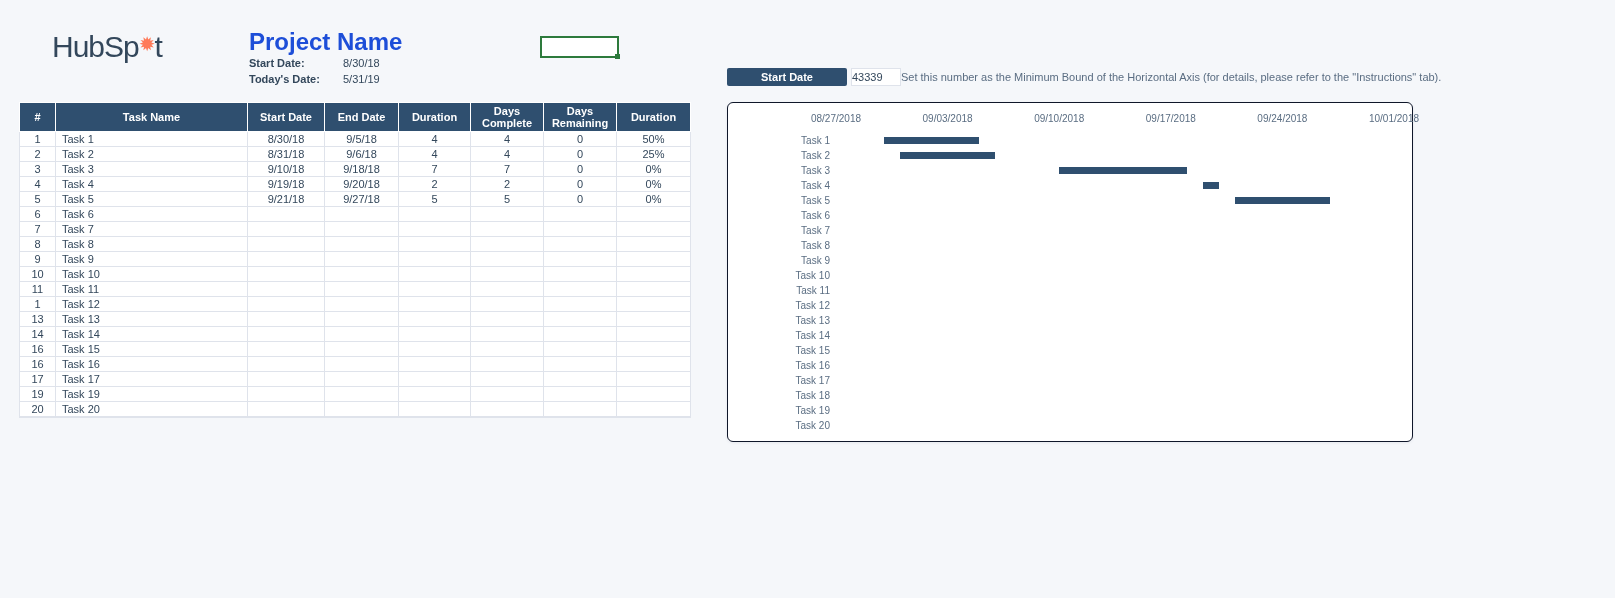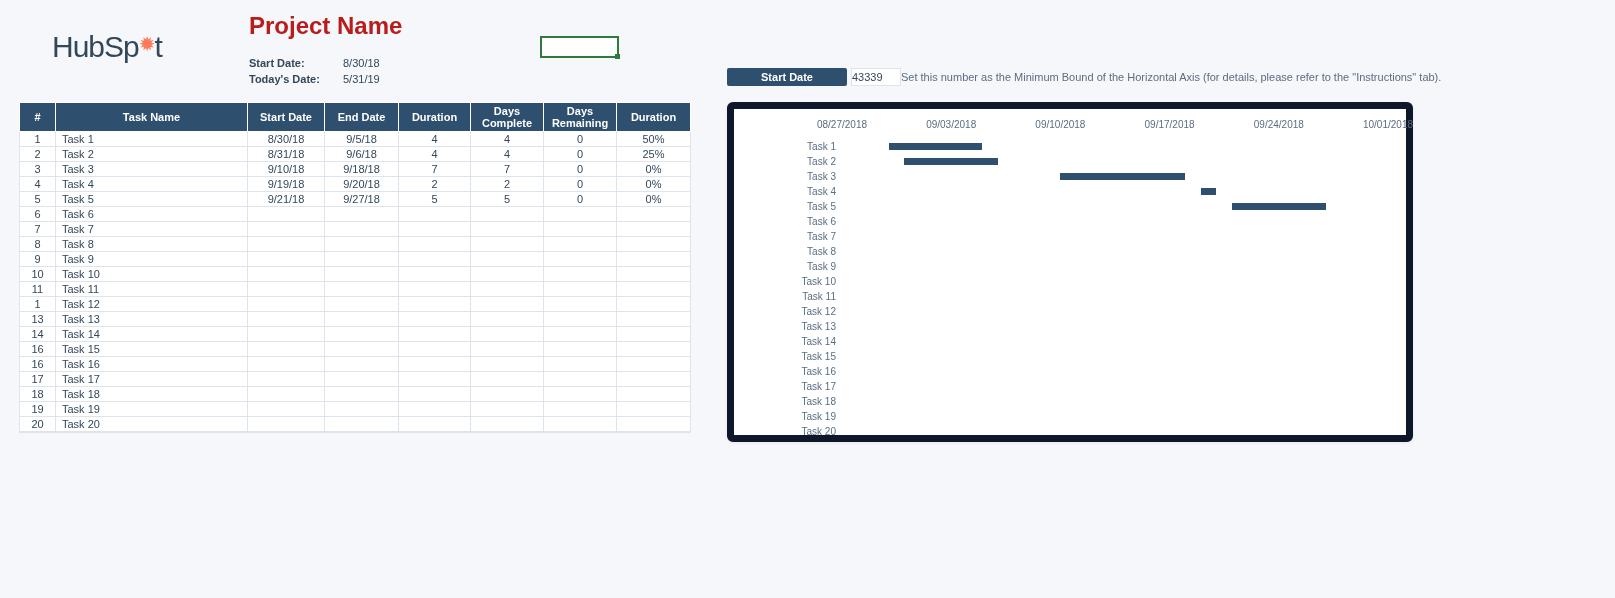--- a/index.html
+++ b/index.html
@@ -4,21 +4,21 @@
 <style>
   html,body{margin:0;padding:0;background:#f5f7fa;font-family:"Segoe UI",Arial,sans-serif;color:#32475c;font-size:11px;}
   .page{width:1615px;height:598px;position:relative;overflow:hidden;}
 
   
   .logo{position:absolute;left:52px;top:30px;font-weight:400;font-size:30px;color:#33475b;letter-spacing:-1px;}
   .logo .cog{display:inline-block;position:relative;top:-6px;color:#ff7a59;font-size:20px;}
   .logo-text{display:inline-block;position:relative;}
 
   
-  .title{position:absolute;left:249px;top:12px;font-size:24px;font-weight:700;color:#b91c1c;}
+  .title{position:absolute;left:249px;top:28px;font-size:24px;font-weight:700;color:#1d4ed8;}
   .meta-labels{position:absolute;left:249px;top:55px;line-height:16px;font-weight:700;color:#33475b;}
   .meta-values{position:absolute;left:343px;top:55px;line-height:16px;color:#33475b;}
 
   
   .sel-cell{position:absolute;left:540px;top:36px;width:75px;height:18px;border:2px solid #2d7a3c;background:#fff;}
   .sel-cell::after{content:"";position:absolute;right:-3px;bottom:-3px;width:5px;height:5px;background:#2d7a3c;}
 
   
   .axis-row{position:absolute;left:727px;top:68px;right:100px;height:18px;display:flex;align-items:center;}
   .axis-label{background:#2f4f6f;color:#fff;font-weight:700;text-align:center;width:120px;height:18px;line-height:18px;border-radius:2px;}
@@ -30,21 +30,21 @@
   table{border-collapse:collapse;width:100%;table-layout:fixed;}
   col.cnum{width:36px;} col.cname{width:192px;} col.cstd{width:77px;} col.cetd{width:74px;}
   col.cdur{width:72px;} col.cdc{width:73px;} col.cdr{width:73px;} col.cpr{width:74px;}
   th{background:#2f4f6f;color:#fff;font-weight:700;font-size:11px;border:1px solid #fff;padding:2px 4px;height:24px;}
   th.sub{line-height:12px;}
   td{border:1px solid #dfe3eb;height:14px;padding:0 6px;font-size:11px;color:#33475b;}
   td.num{text-align:center;} td.ctr{text-align:center;}
   tbody tr{background:#fff;}
 
   
-  .gantt{position:absolute;left:727px;top:102px;width:686px;height:340px;background:#fff;border:7px solid #0f172a;border-radius:6px;box-shadow:0 1px 3px rgba(50,70,90,.08);padding:10px 18px 6px 18px;box-sizing:border-box;}
+  .gantt{position:absolute;left:727px;top:102px;width:686px;height:340px;background:#fff;border:1px solid #0f172a;border-radius:6px;box-shadow:0 1px 3px rgba(50,70,90,.08);padding:10px 18px 6px 18px;box-sizing:border-box;}
   .gx-axis{position:relative;height:14px;margin-left:90px;}
   .gx-tick{position:absolute;top:0;font-size:10px;color:#5a6d82;transform:translateX(-50%);}
   .grows{position:relative;margin-top:6px;margin-left:0;}
   .grow{position:relative;height:15px;}
   .glabel{position:absolute;left:0;width:84px;text-align:right;top:0;font-size:10px;color:#5a6d82;line-height:15px;padding-right:6px;}
   .gtrack{position:absolute;left:90px;right:0;top:4px;height:7px;}
   .gbar{position:absolute;top:0;height:7px;background:#2f4f6f;}
 </style>
 </head>
 <body>
@@ -261,30 +261,20 @@
             <td class="num">17</td>
             <td>Task 17</td>
             <td class="ctr"></td>
             <td class="ctr"></td>
             <td class="ctr"></td>
             <td class="ctr"></td>
             <td class="ctr"></td>
             <td class="ctr"></td>
           </tr>
           <tr>
-            <td class="num">18</td>
-            <td>Task 18</td>
-            <td class="ctr"></td>
-            <td class="ctr"></td>
-            <td class="ctr"></td>
-            <td class="ctr"></td>
-            <td class="ctr"></td>
-            <td class="ctr"></td>
-          </tr>
-          <tr>
             <td class="num">19</td>
             <td>Task 19</td>
             <td class="ctr"></td>
             <td class="ctr"></td>
             <td class="ctr"></td>
             <td class="ctr"></td>
             <td class="ctr"></td>
             <td class="ctr"></td>
           </tr>
           <tr>

